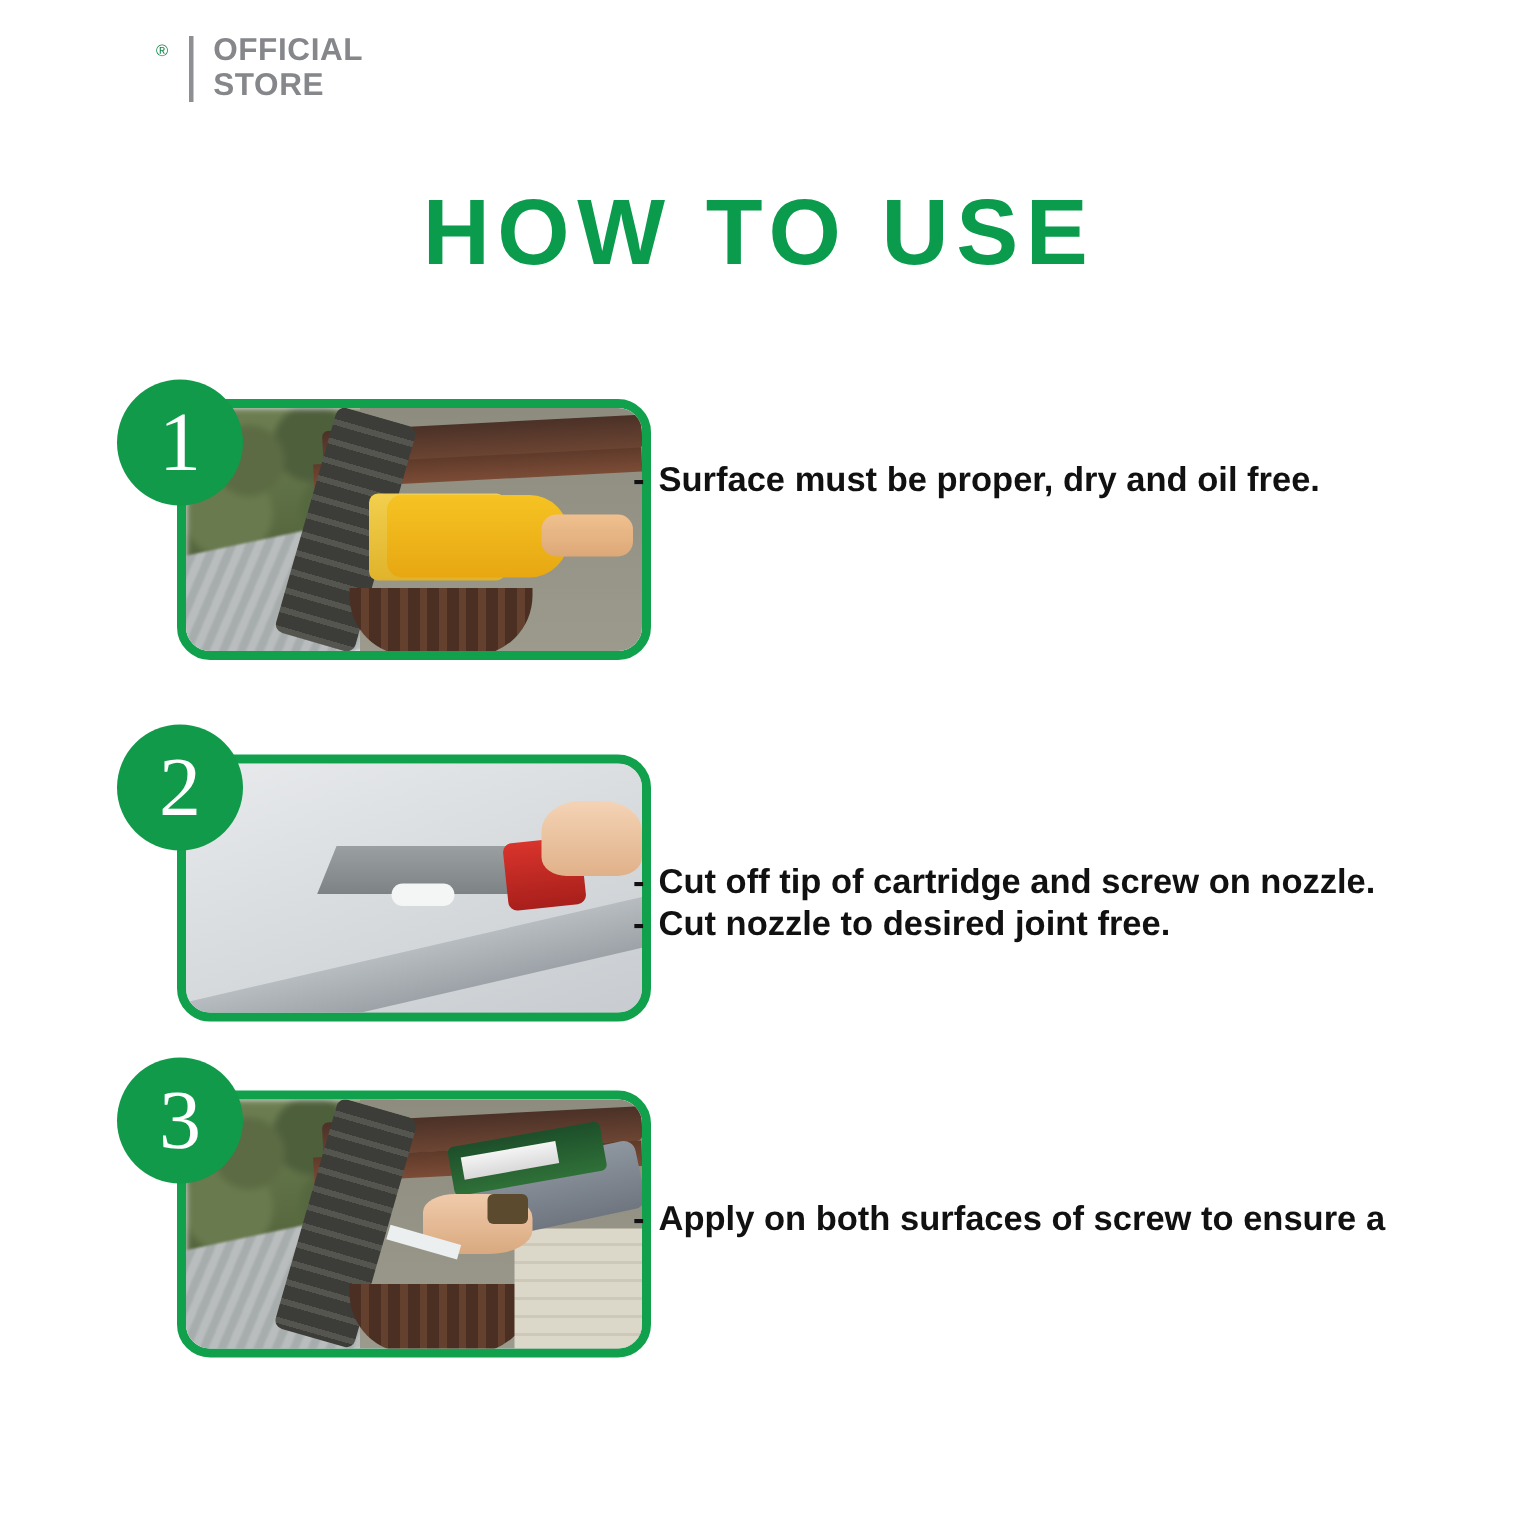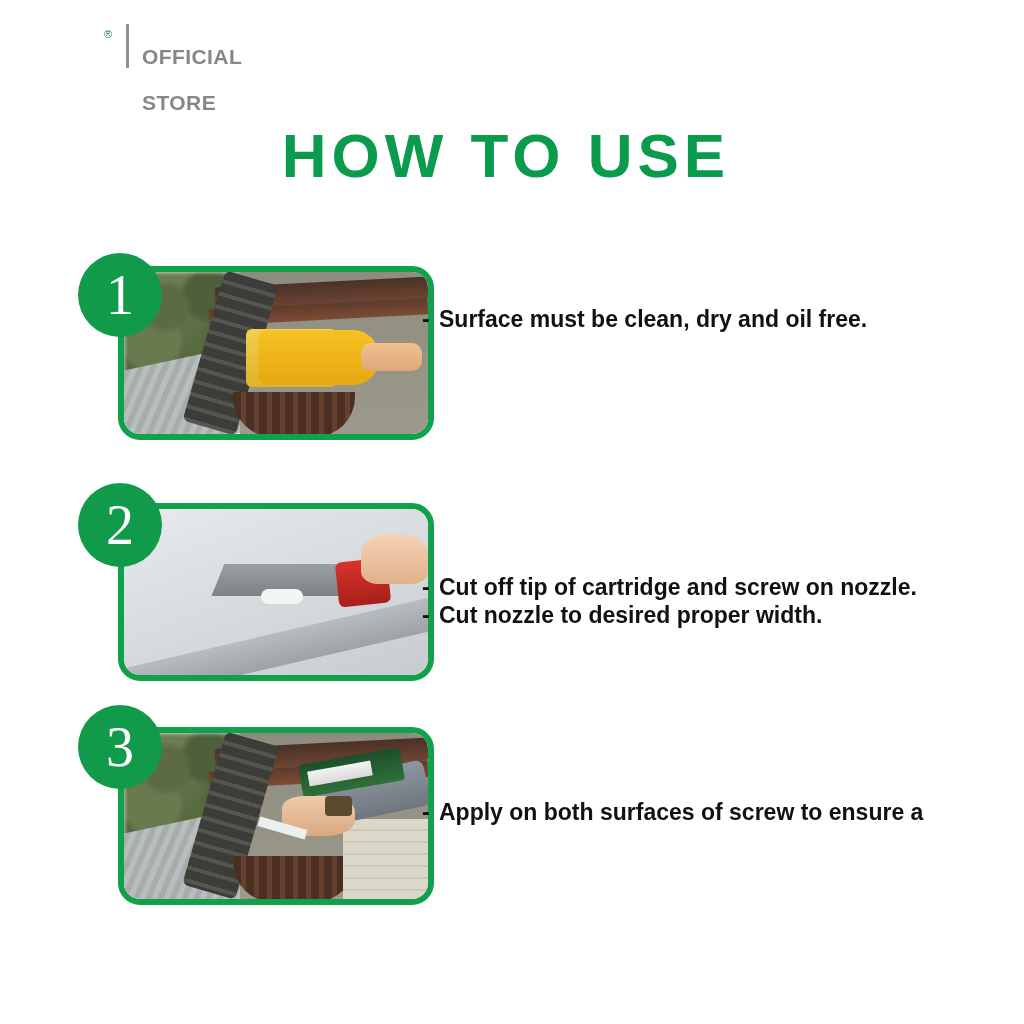--- a/index.html
+++ b/index.html
@@ -36,21 +36,21 @@
     margin-top:2px;
   }
   .official-store {
     color:#85878b;
     font-weight:bold;
     font-size:21px;
     line-height:23px;
     letter-spacing:0.4px;
     font-family:"Liberation Sans", sans-serif;
   }
-  .official-store div { white-space:nowrap;margin-top:23px; }
+  .official-store div { white-space:nowrap; }
 
   
   .page-title {
     position:absolute;
     left:0; right:12px; top:120px;
     text-align:center;
     color:#0a9b4d;
     font-weight:bold;
     font-size:62px;
     letter-spacing:5px;
@@ -274,21 +274,21 @@
       <div class="glove"></div>
       <div class="glove-cuff"></div>
     </div>
   </div>
 
   <div class="badge">1</div>
 
   <div class="step-text">
     <div class="text-line">
       <span class="dash">-</span>
-      <span class="body">Surface must be clean, dry and oil free.</span>
+      <span class="body">Surface must be proper, dry and oil free.</span>
     </div>
   </div>
 </div>
 
 <div class="step step-2">
 
   <div class="panel">
     <div class="panel-img">
       <div class="table-top"></div>
       <div class="blade"></div>
@@ -301,21 +301,21 @@
 
   <div class="badge">2</div>
 
   <div class="step-text">
     <div class="text-line">
       <span class="dash">-</span>
       <span class="body">Cut off tip of cartridge and screw on nozzle.</span>
     </div>
     <div class="text-line">
       <span class="dash">-</span>
-      <span class="body">Cut nozzle to desired proper width.</span>
+      <span class="body">Cut nozzle to desired joint free.</span>
     </div>
   </div>
 </div>
 
 <div class="step step-3">
 
   <div class="panel">
     <div class="panel-img">
       <div class="sky"></div>
       <div class="trees"></div>

